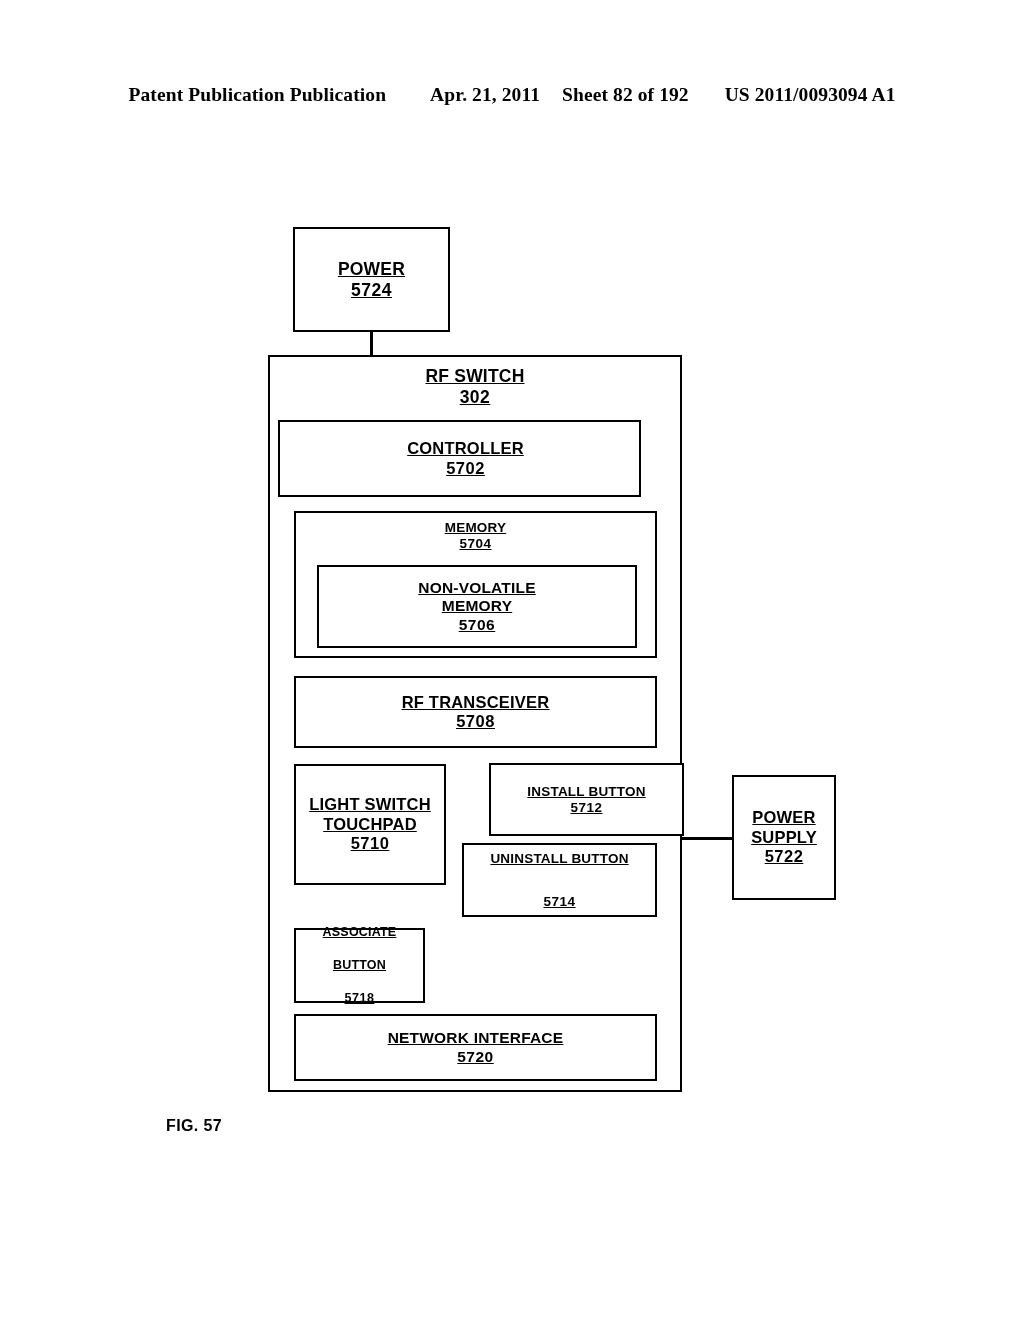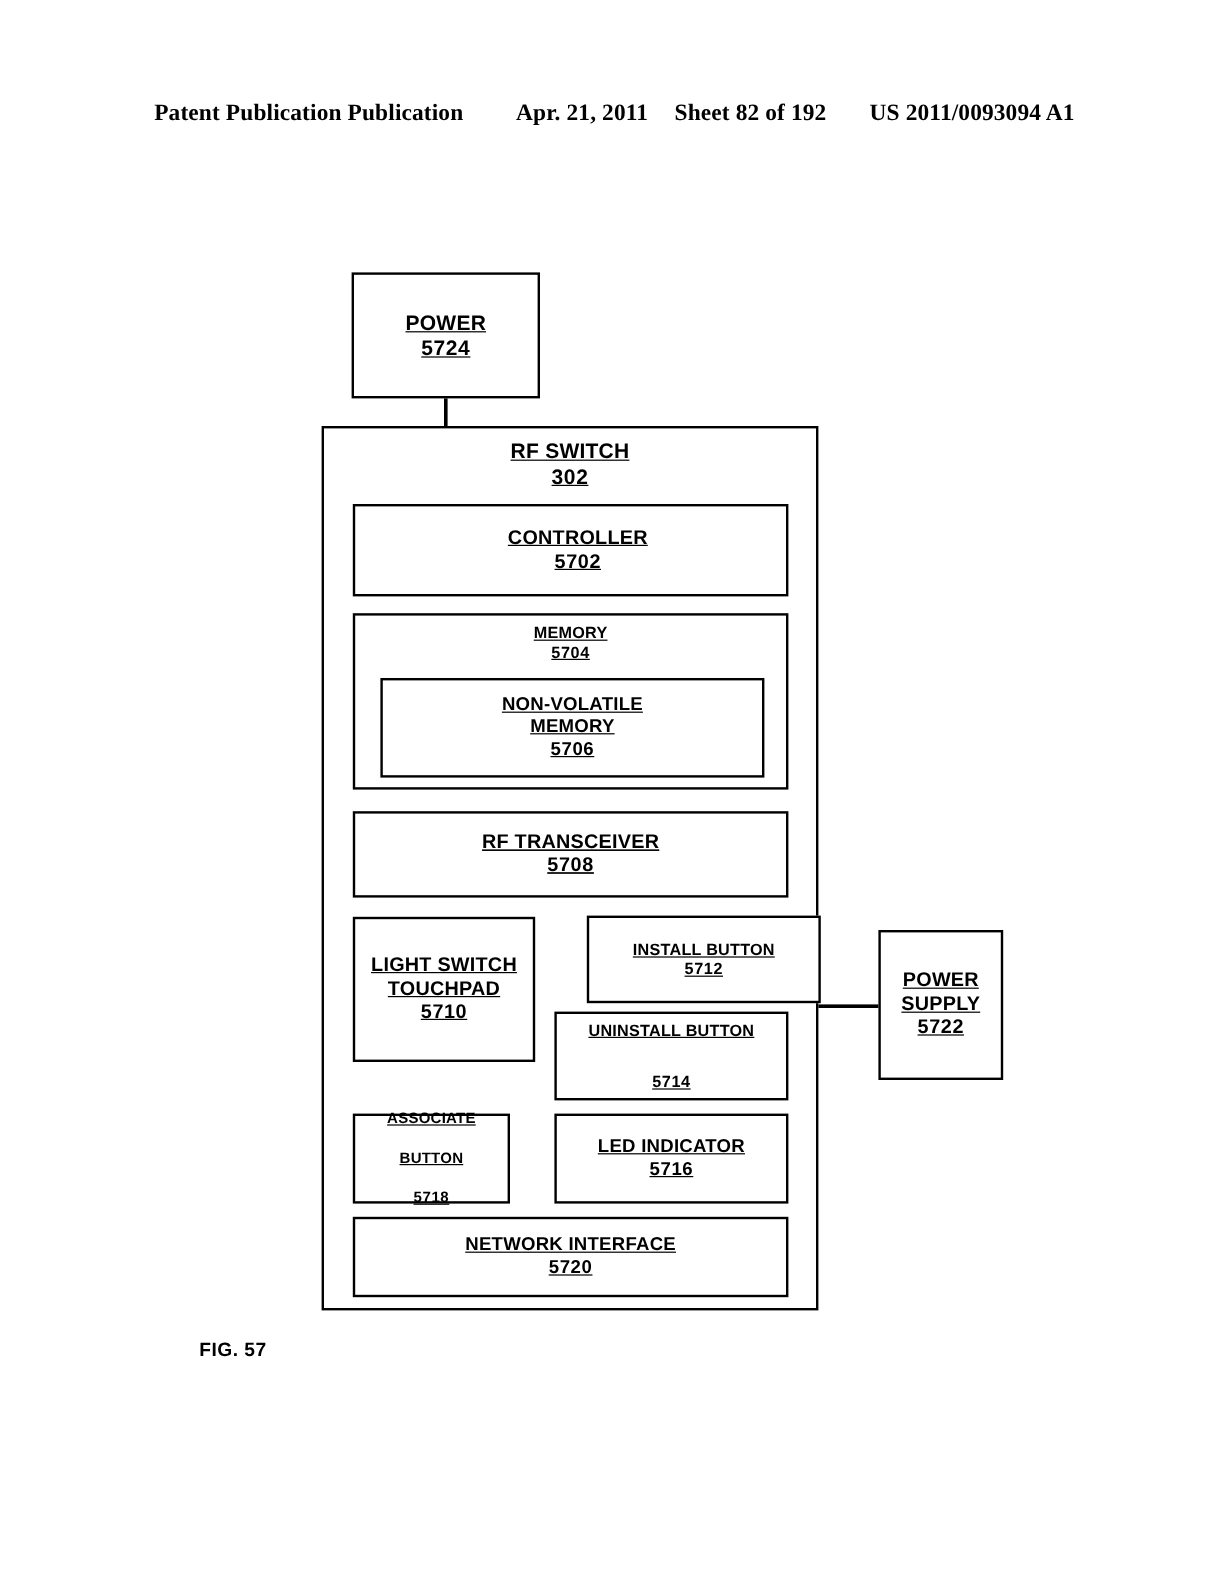--- a/index.html
+++ b/index.html
@@ -117,21 +117,21 @@
     <span class="lbl s18 num">5724</span>
   </div>
 
   <div class="conn" style="left:370px; top:332px; width:2.5px; height:25px;"></div>
 
   <div class="box outer top-label" style="left:268px; top:355px; width:414px; height:737px;">
     <span class="lbl s18">RF SWITCH</span>
     <span class="lbl s18 num">302</span>
   </div>
 
-  <div class="box" style="left:294px; top:420px; width:363px; height:77px;padding-left:12px;">
+  <div class="box" style="left:278px; top:420px; width:363px; height:77px;padding-left:12px;">
     <span class="lbl s17">CONTROLLER</span>
     <span class="lbl s17 num">5702</span>
   </div>
 
   <div class="box top-label" style="left:294px; top:511px; width:363px; height:147px; padding-top:7px;">
     <span class="lbl s14">MEMORY</span>
     <span class="lbl s14 num">5704</span>
   </div>
 
   <div class="box" style="left:317px; top:565px; width:320px; height:83px;text-align:center;">
@@ -160,24 +160,20 @@
     <span class="lbl s14">UNINSTALL BUTTON</span>
     <span class="lbl s14 num">5714</span>
   </div>
 
   <div class="box" style="left:294px; top:928px; width:131px; height:75px;gap:18px;">
     <span class="lbl s13">ASSOCIATE</span>
     <span class="lbl s13">BUTTON</span>
     <span class="lbl s13 num">5718</span>
   </div>
 
-  <div class="box" style="left:462px; top:928px; width:195px; height:75px;">
-    <span class="lbl s16">LED INDICATOR</span>
-    <span class="lbl s16 num">5716</span>
-  </div>
 
   <div class="box" style="left:294px; top:1014px; width:363px; height:67px;">
     <span class="lbl s16">NETWORK INTERFACE</span>
     <span class="lbl s16 num">5720</span>
   </div>
 
   <div class="conn" style="left:682px; top:837px; width:51px; height:2.5px;"></div>
 
   <div class="box" style="left:732px; top:775px; width:104px; height:125px;">
     <span class="lbl s17">POWER</span>

